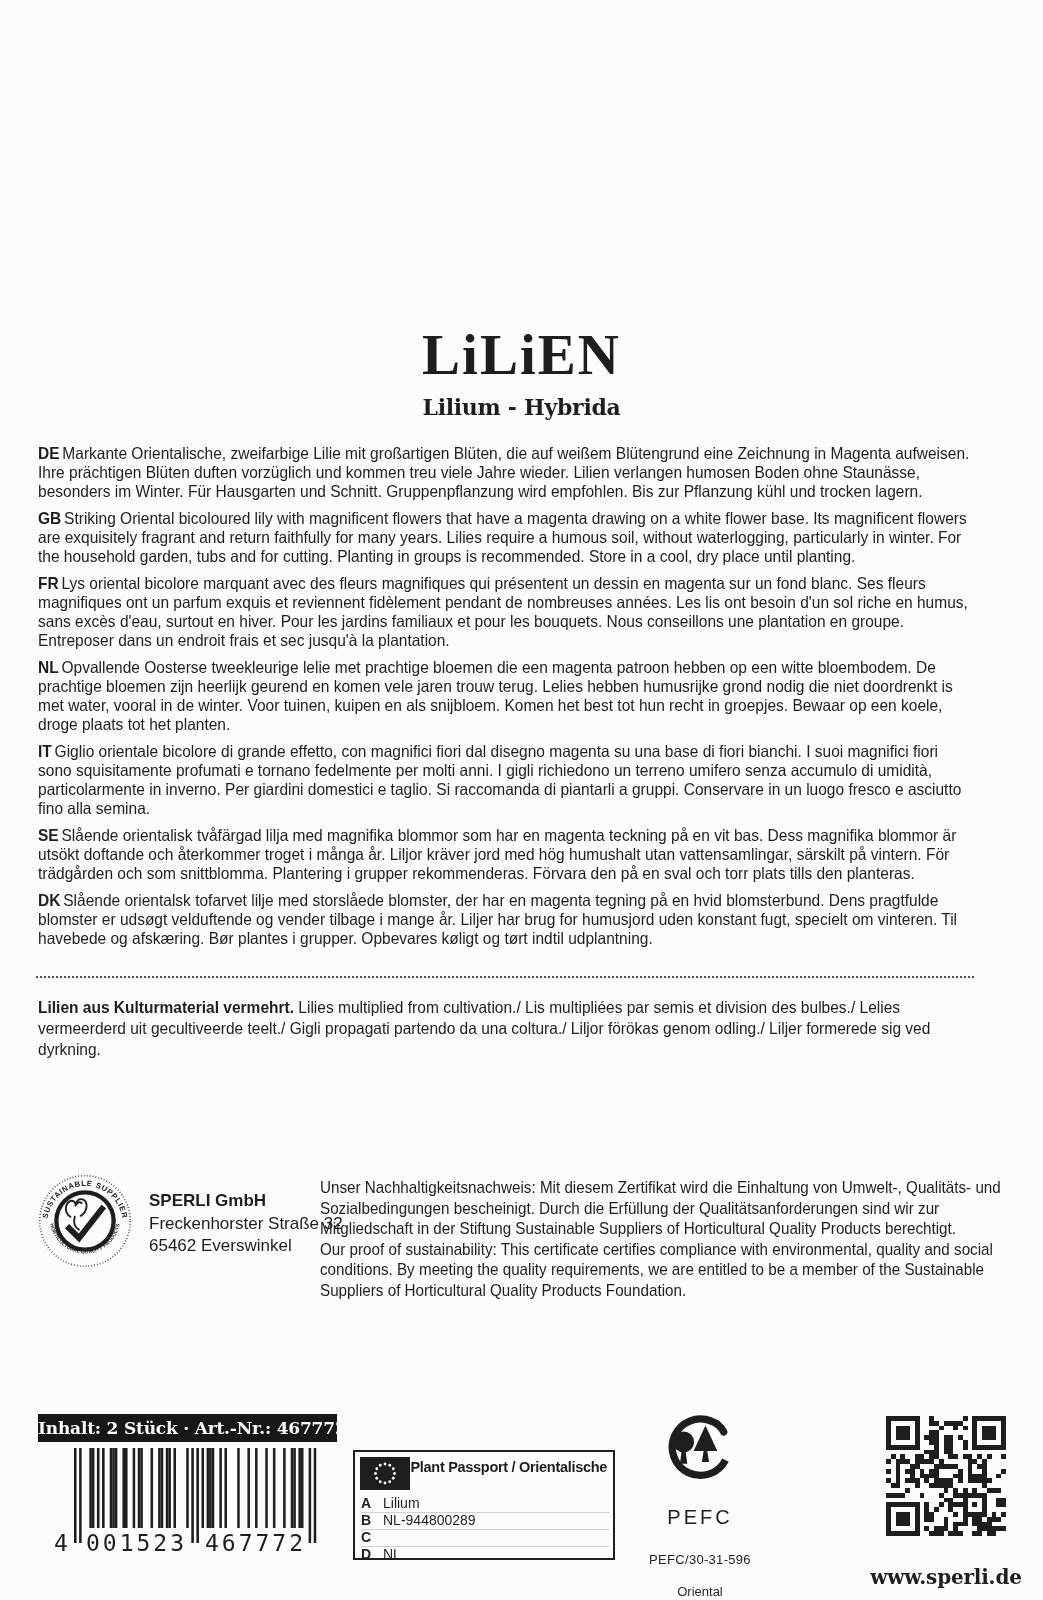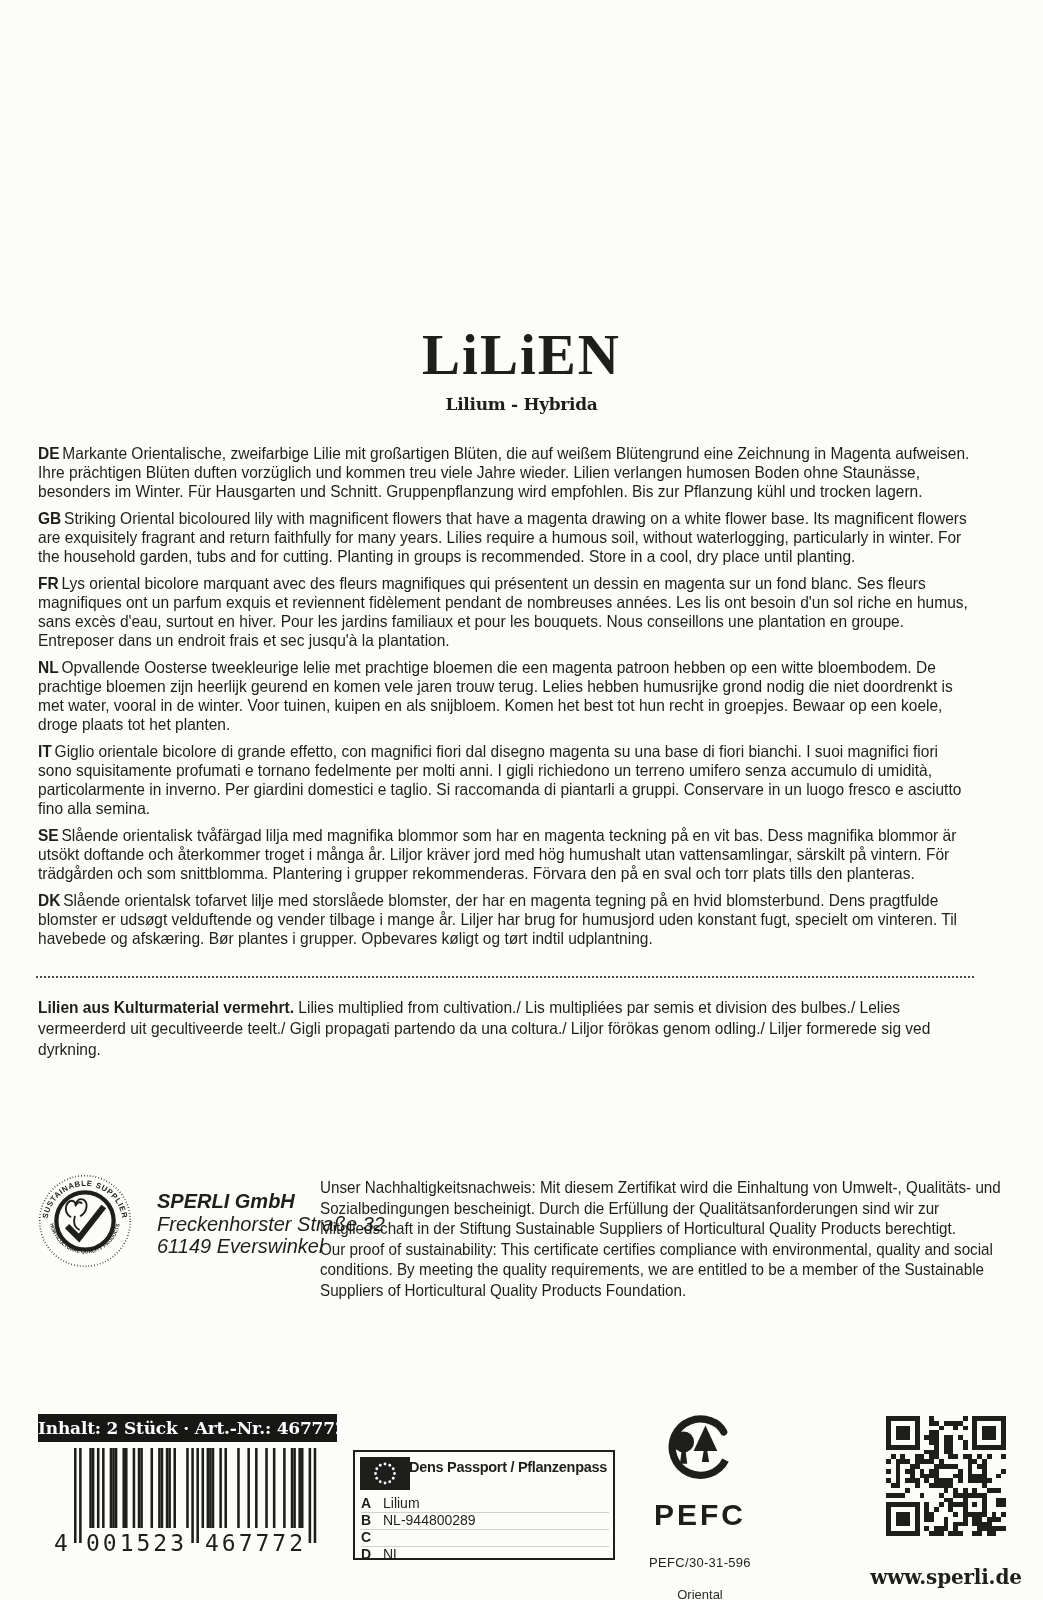--- a/index.html
+++ b/index.html
@@ -2,36 +2,36 @@
 <html><head>
 <meta charset="utf-8">
 <style>
   html,body{margin:0;padding:0;}
   body{width:1043px;height:1600px;background:#f6f6f4;font-family:"Liberation Sans",sans-serif;}
   .sheet{position:relative;width:1043px;height:1600px;background:#fcfcfa;color:#1e1e1c;overflow:hidden;}
 
   .title{position:absolute;top:322px;left:0;width:100%;text-align:center;
     font-family:Liberation Serif, serif;font-weight:700;font-size:57px;letter-spacing:2px;}
   .subtitle{position:absolute;top:394px;left:0;width:100%;text-align:center;
-    font-family:"DejaVu Serif",serif;font-weight:700;font-size:17px;letter-spacing:-0.3px;}
+    font-family:"DejaVu Serif",serif;font-weight:700;font-size:22px;letter-spacing:-0.3px;}
 
   .descriptions{position:absolute;top:444px;left:38px;width:996px;
     transform:scaleX(0.94);transform-origin:left top;}
   .desc{margin:0 0 8px 0;font-size:16.5px;line-height:19px;}
   .desc b{margin-right:3px;}
 
   .dotline{position:absolute;top:976px;left:36px;width:938px;border-top:2px dotted #4c4c4a;height:0;}
 
   .culture{position:absolute;top:997px;left:38px;width:996px;margin:0;
     font-size:16.5px;line-height:21px;transform:scaleX(0.94);transform-origin:left top;}
 
   .badge{position:absolute;left:38px;top:1174px;width:94px;height:94px;}
   .badge text{font-family:"Liberation Sans",sans-serif;fill:#1e1e1c;}
 
-  .addr{position:absolute;left:157px;top:1190px;font-size:20px;line-height:22.5px;font-style:italic;}
+  .addr{position:absolute;left:149px;top:1190px;font-size:17px;line-height:22.5px;}
   .addr-name{font-weight:700;}
 
   .sustain{position:absolute;left:320px;top:1177px;width:736px;font-size:16.2px;line-height:20.6px;
     transform:scaleX(0.94);transform-origin:left top;}
   .sustain p{margin:0;}
 
   .content-bar{position:absolute;left:38px;top:1414px;width:299px;height:28px;background:#171715;
     color:#fff;font-family:"DejaVu Serif",serif;font-weight:700;font-size:17px;line-height:28px;
     text-align:center;white-space:nowrap;letter-spacing:-0.2px;}
 
@@ -43,21 +43,21 @@
     border:2px solid #1e1e1c;box-sizing:border-box;}
   .euflag{position:absolute;left:5px;top:5px;width:50px;height:33px;}
   .pp-title{position:absolute;right:6px;top:7px;font-weight:700;font-size:14.5px;letter-spacing:-0.3px;}
   .pp-rows{position:absolute;left:6px;top:44px;right:4px;}
   .pp-row{display:flex;gap:10px;font-size:14px;line-height:15px;border-bottom:1px solid #cfcfcd;padding-bottom:1px;}
   .pp-row:last-child{border-bottom:none;}
   .pp-row b{width:12px;flex:0 0 12px;}
 
   .pefc{position:absolute;left:638px;top:1412px;width:124px;text-align:center;}
   .pefc svg{width:82px;height:78px;}
-  .pefc-name{font-weight:700;font-size:30px;letter-spacing:3px;margin-top:4px;}
+  .pefc-name{font-weight:400;font-size:20px;letter-spacing:3px;margin-top:12px;}
   .pefc-code{font-size:13px;margin-top:23px;letter-spacing:0.3px;}
   .pefc-label{font-size:13px;margin-top:17px;color:#2a2a28;}
 
   .qr{position:absolute;left:886px;top:1416px;width:120px;height:120px;}
   .website{position:absolute;left:856px;top:1541px;width:180px;text-align:center;
     font-family:"DejaVu Serif",serif;font-weight:700;font-size:20px;letter-spacing:-0.2px;margin-top:24px;}
 </style>
 </head>
 <body>
 
@@ -100,21 +100,21 @@
       <path d="M38,50 C31,46 31,36 37,32 C41,30 44,33 44,37 C44,32 48,28 53,30 C59,33 58,44 50,49"></path>
       <path d="M44,37 C46,33 49,32 51,34"></path>
       <path d="M43,50 C41,57 43,63 48,65"></path>
     </g>
     <path d="M34,61 L48,75 L77,38" fill="none" stroke="#1e1e1c" stroke-width="7"></path>
   </svg>
 
   <div class="addr">
     <div class="addr-name">SPERLI GmbH</div>
     <div>Freckenhorster Straße 32</div>
-    <div>61149 Everswinkel</div>
+    <div>65462 Everswinkel</div>
   </div>
 
   <div class="sustain">
     <p>Unser Nachhaltigkeitsnachweis: Mit diesem Zertifikat wird die Einhaltung von Umwelt-, Qualitäts- und Sozialbedingungen bescheinigt. Durch die Erfüllung der Qualitätsanforderungen sind wir zur Mitgliedschaft in der Stiftung Sustainable Suppliers of Horticultural Quality Products berechtigt.</p>
     <p>Our proof of sustainability: This certificate certifies compliance with environmental, quality and social conditions. By meeting the quality requirements, we are entitled to be a member of the Sustainable Suppliers of Horticultural Quality Products Foundation.</p>
   </div>
 
   <div class="content-bar">Inhalt: 2 Stück · Art.-Nr.: 467772</div>
 
   <svg id="barcode" class="barcode" viewBox="0 0 272 108">
@@ -175,21 +175,21 @@
           <circle cx="20.25" cy="8.27" r="1.4"></circle>
           <circle cx="16.77" cy="11.75" r="1.4"></circle>
           <circle cx="15.50" cy="16.50" r="1.4"></circle>
           <circle cx="16.77" cy="21.25" r="1.4"></circle>
           <circle cx="20.25" cy="24.73" r="1.4"></circle>
           <circle cx="25.00" cy="26.00" r="1.4"></circle>
           <circle cx="29.75" cy="24.73" r="1.4"></circle>
           <circle cx="33.23" cy="21.25" r="1.4"></circle>
         </g>
     </svg>
-    <div class="pp-title">Dens Passport / Pflanzenpass</div>
+    <div class="pp-title">Plant Passport / Orientalische</div>
     <div class="pp-rows">
     <div class="pp-row">
           <b>A</b>
           <span>Lilium</span>
         </div>
 
     <div class="pp-row">
           <b>B</b>
           <span>NL-944800289</span>
         </div>

